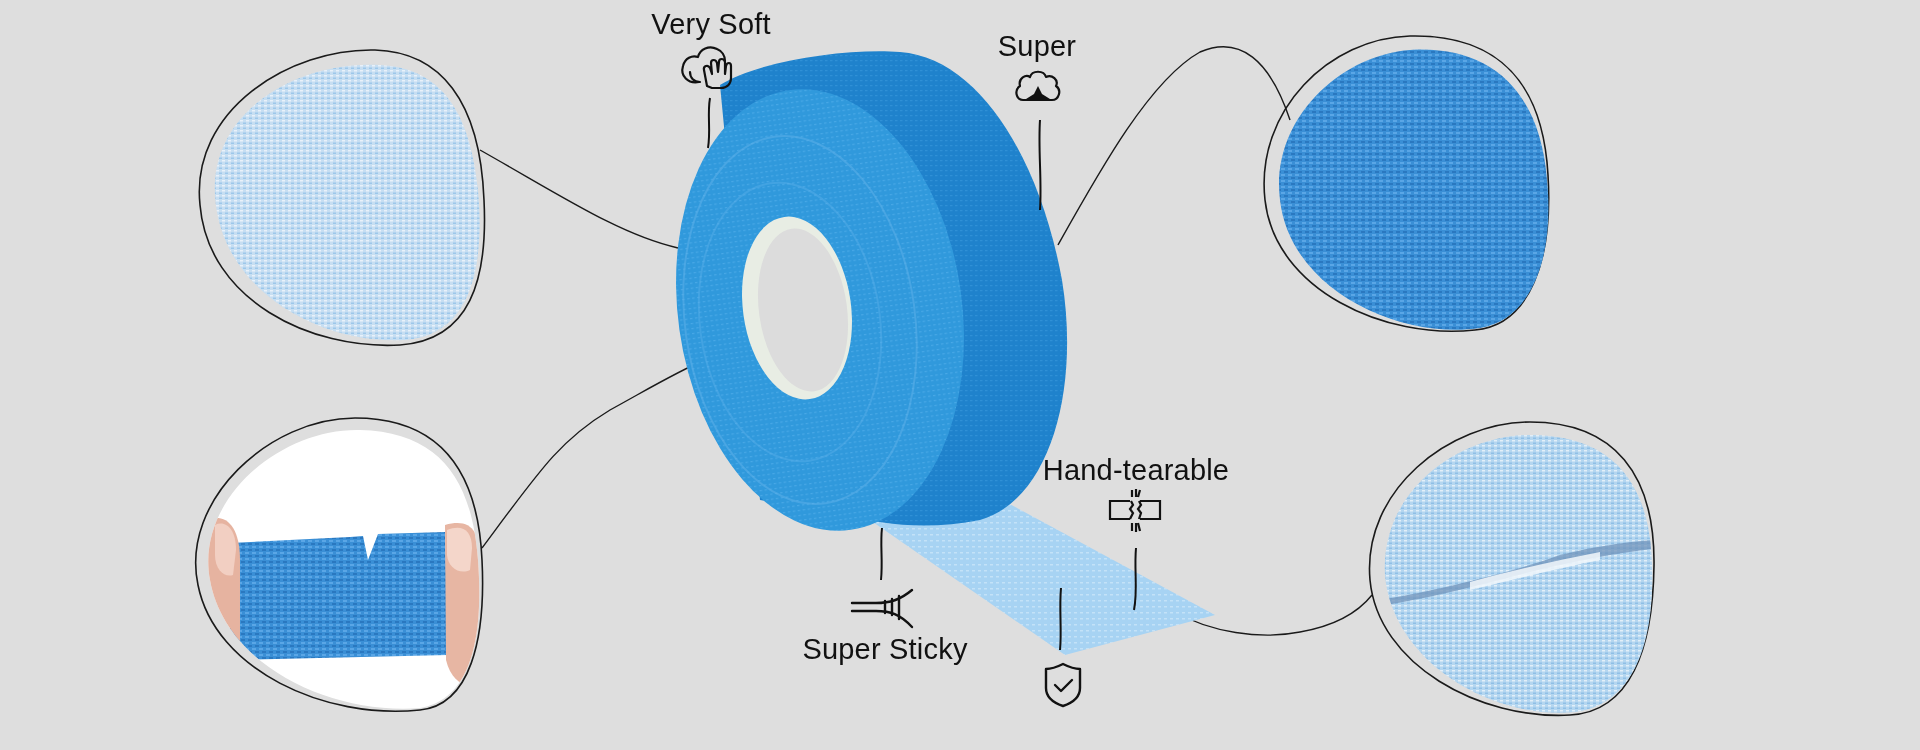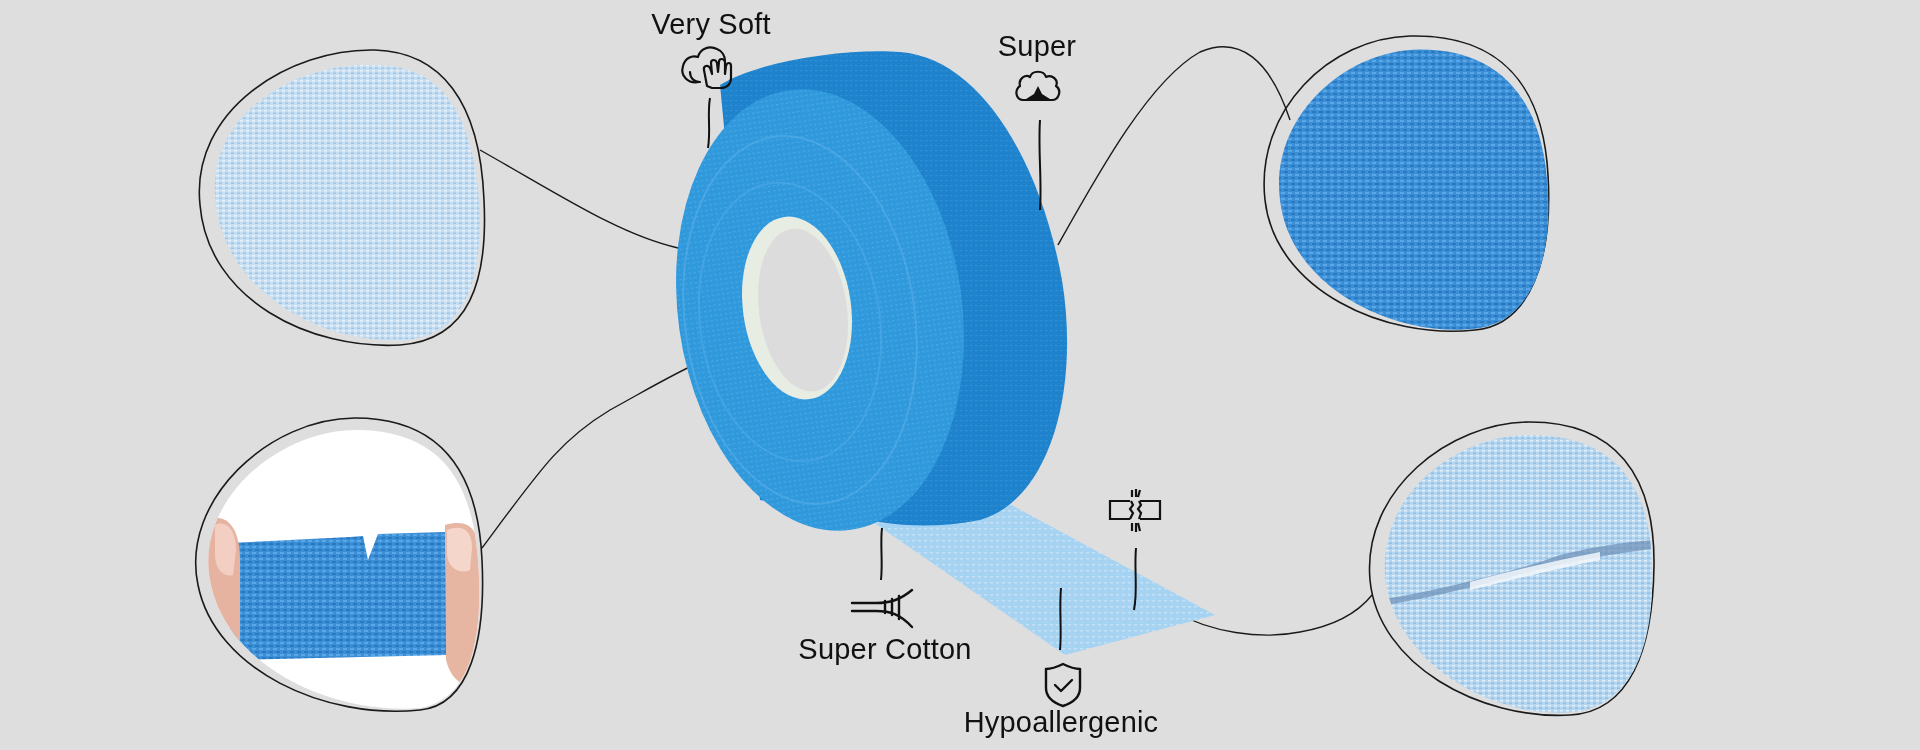--- a/index.html
+++ b/index.html
@@ -156,16 +156,16 @@
     </g>
 
     <g fill="none" stroke="#111" stroke-width="2.4" stroke-linejoin="round" stroke-linecap="round">
       <path d="M1063,664 C1055,668 1050,669 1046,669 L1046,688 C1046,697 1054,703 1063,706 C1072,703 1080,697 1080,688 L1080,669 C1076,669 1071,668 1063,664 Z"></path>
       <path d="M1055,685 L1061,691 L1072,680"></path>
     </g>
   </svg>
 
   <div class="label" style="left:711px; top:8px;">Very Soft</div>
   <div class="label" style="left:1037px; top:30px;">Super</div>
-  <div class="label" style="left:885px; top:633px;">Super Cotton</div>
-  <div class="label" style="left:1061px; top:706px;">Hypoallergenic</div>
+  <div class="label" style="left:1136px; top:454px;">Hand-tearable</div>
+  <div class="label" style="left:885px; top:633px;">Super Sticky</div>
 
 </div>
 
 </body></html>

